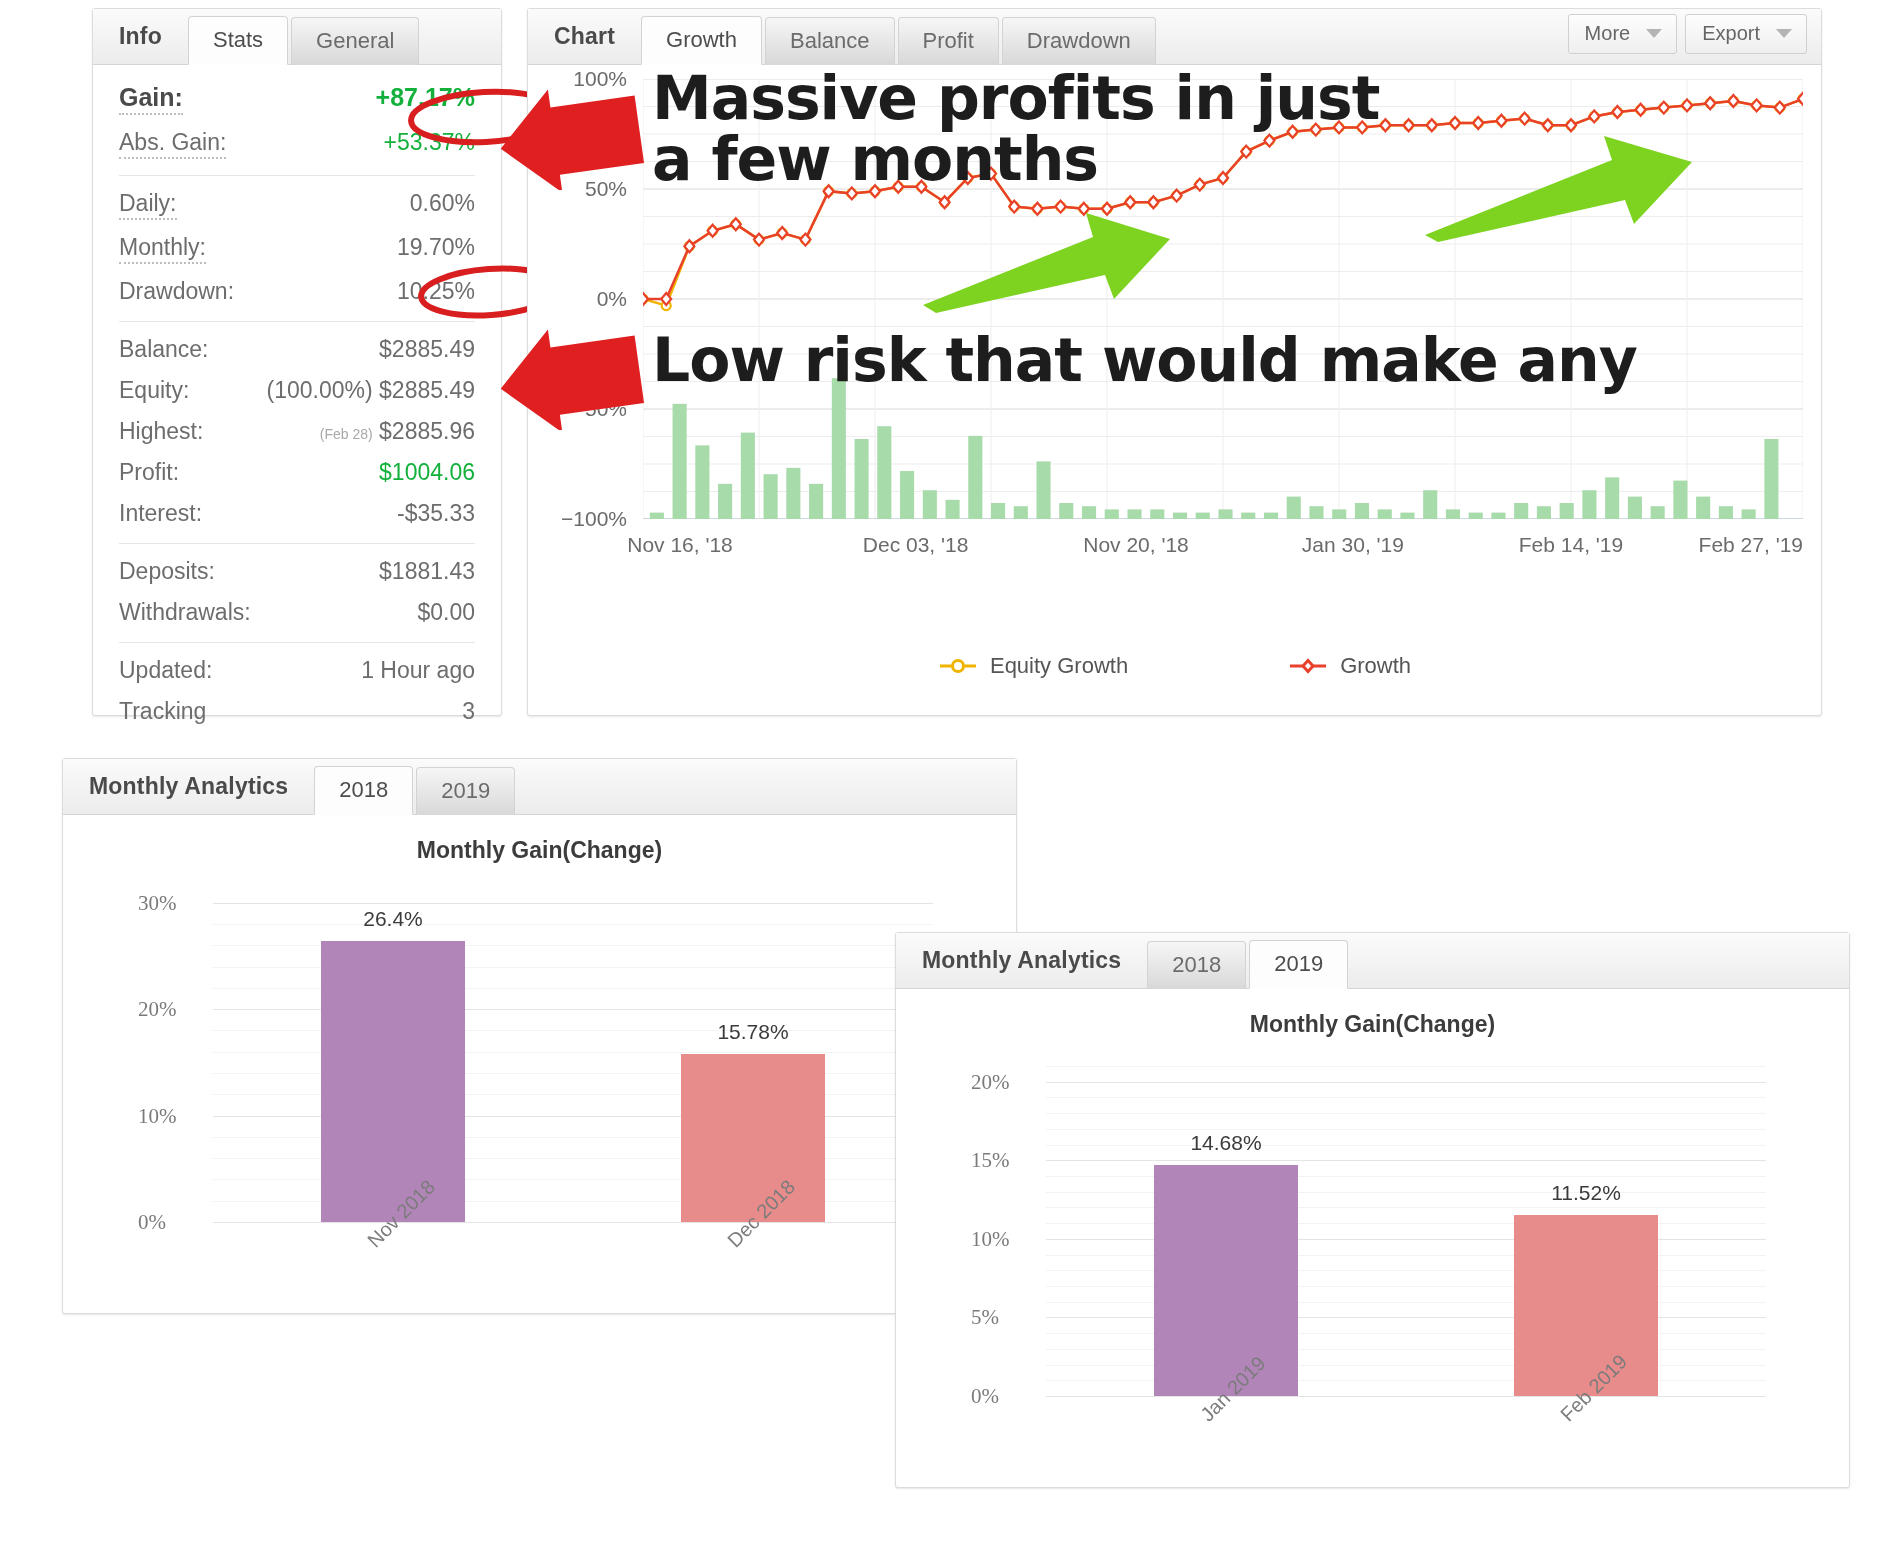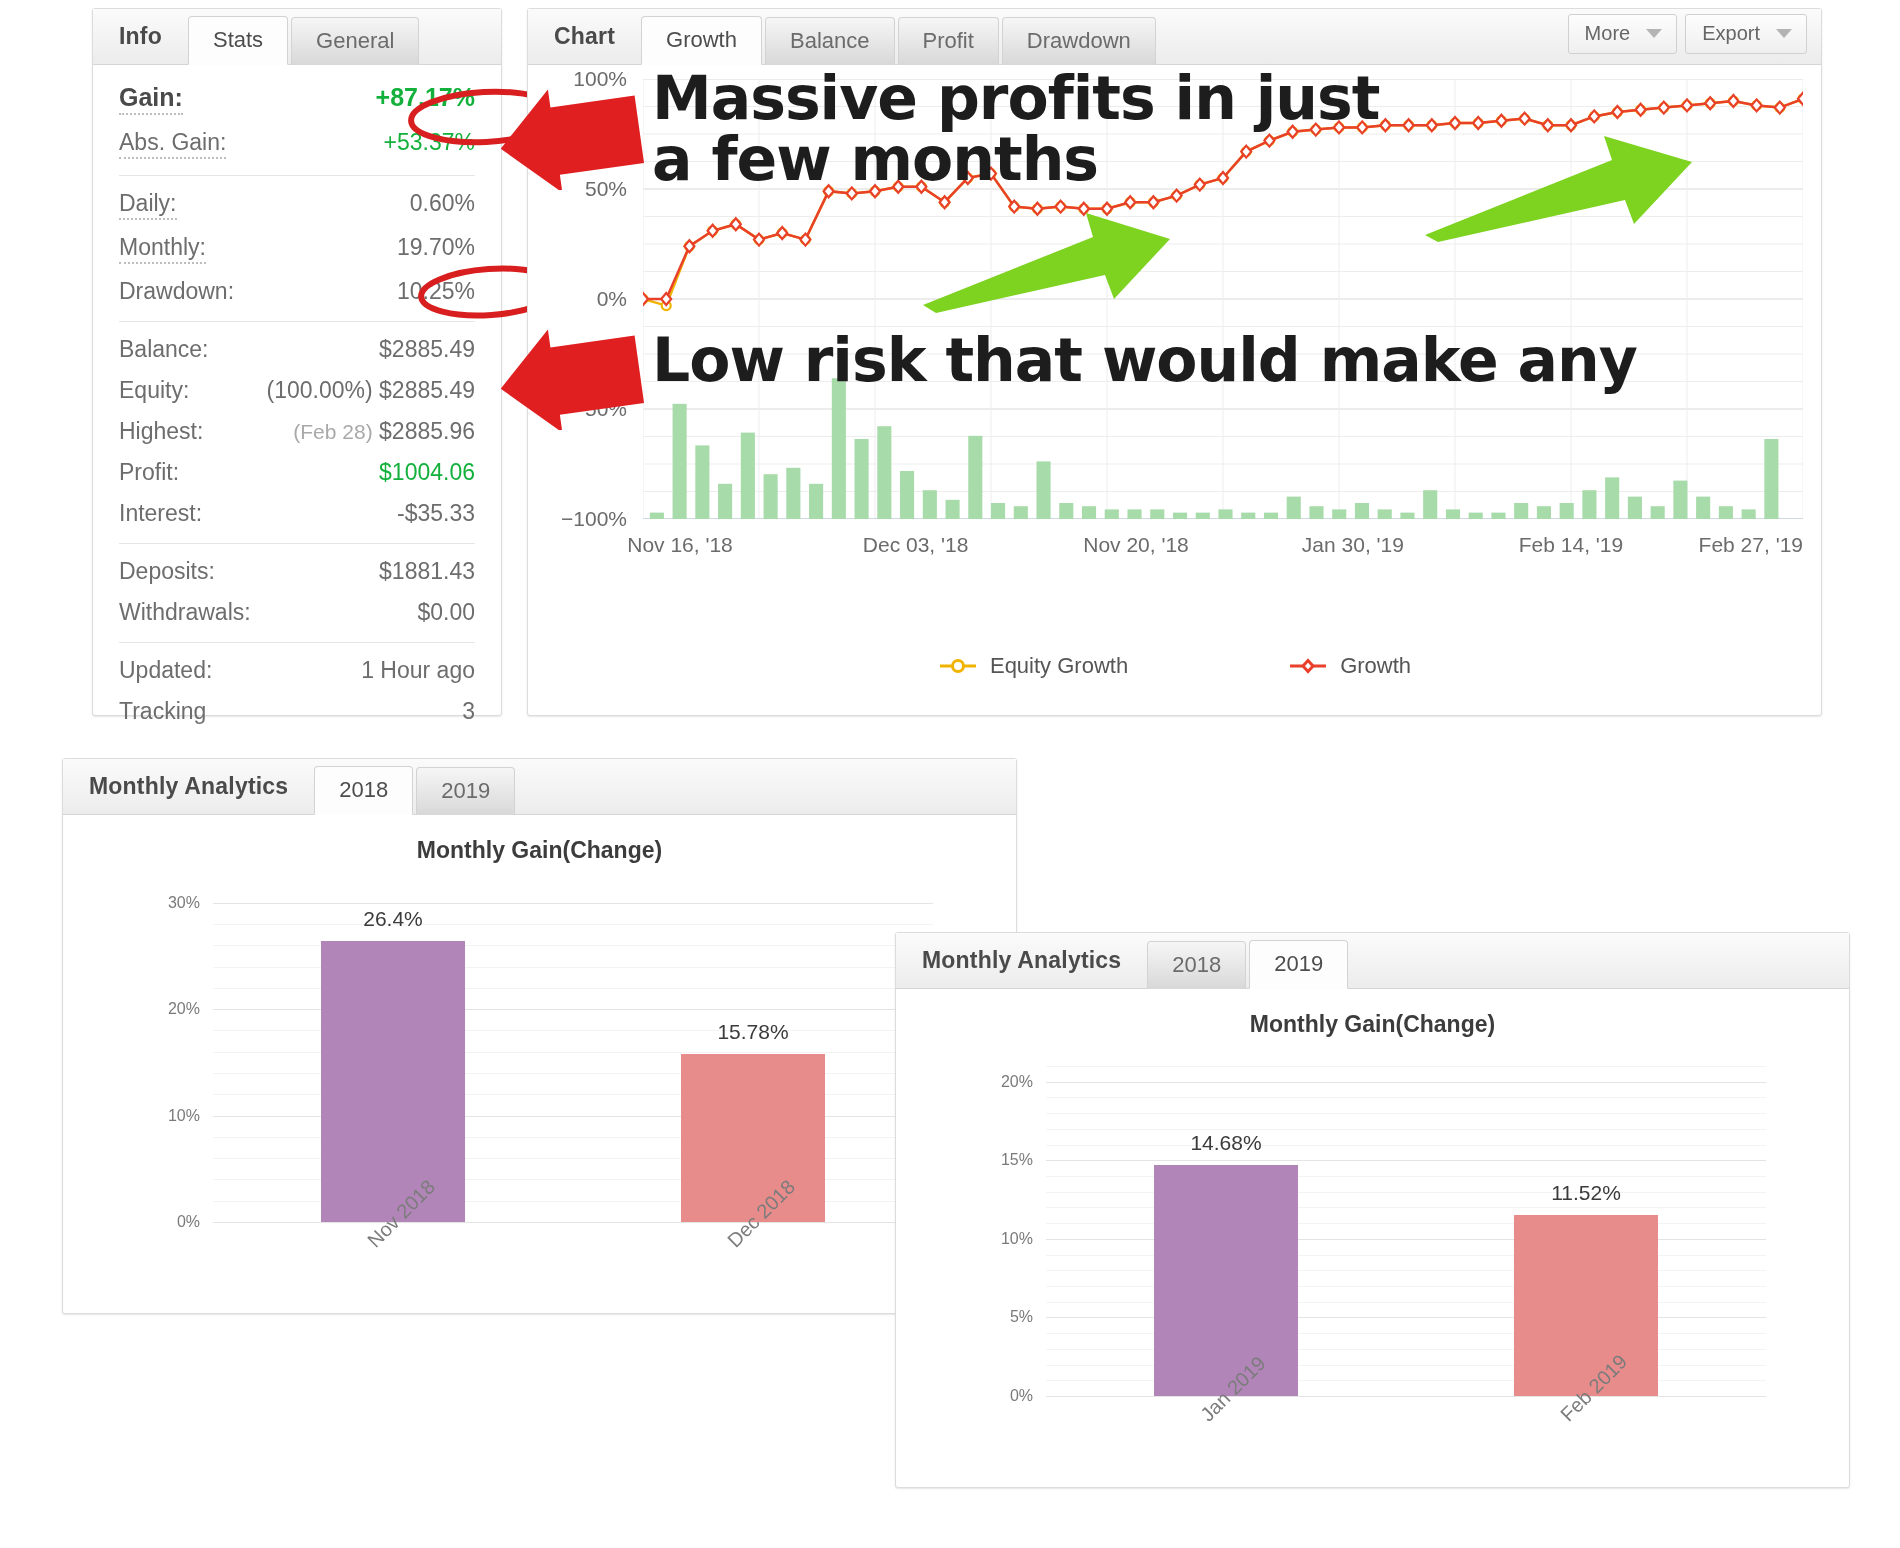--- a/index.html
+++ b/index.html
@@ -74,21 +74,21 @@
   .srow {
     display:flex; justify-content:space-between; align-items:baseline;
     font-size:23px; color:#6d6d6d;
     padding:7px 0 7px 0;
   }
   .srow .lbl { white-space:nowrap; }
   .srow .val { white-space:nowrap; text-align:right; }
   .srow.big .lbl { font-weight:bold; color:#4a4a4a; font-size:25px; }
   .srow.big .val { font-weight:bold; color:#13b13c; font-size:25px;margin-top:7px; }
   .green { color:#13b13c; }
-  .muted { color:#a9a9a9; font-size:21px; }
+  .muted { color:#a9a9a9; font-size:14px; }
   .dotted { border-bottom:2px dotted #bdbdbd; padding-bottom:1px; }
   .sep { border-top:1px solid #e6e6e6; margin:9px 0 7px 0; }
 
   
   #chart-panel { left:527px; top:8px; width:1295px; height:708px; }
   .chart-area { position:relative; height:648px; }
   .ytick { position:absolute; right:0; font-size:21px; color:#6b6b6b; transform:translateY(-50%); }
   .xtick { position:absolute; font-size:21px; color:#6b6b6b; transform:translateX(-50%); white-space:nowrap; }
   .legend { position:absolute; bottom:34px; left:0; width:100%; display:flex; justify-content:center; gap:160px; font-size:22px; color:#555; }
   .legend-item { display:flex; align-items:center; gap:12px; }
@@ -101,21 +101,21 @@
   }
   #overlay-1 { left:652px; top:68px; font-size:60px; }
   #overlay-2 { left:652px; top:330px; font-size:60px; }
 
   
   #monthly-2018 { left:62px; top:758px; width:955px; height:556px; }
   #monthly-2019 { left:895px; top:932px; width:955px; height:556px; }
 
   .ma-chart-title { text-align:center; font-size:23px; font-weight:bold; color:#3c3c3c; margin-top:22px; }
   .ma-plot { position:relative; }
-  .ma-ytick { position:absolute; font-size:16px; color:#7a7a7a; transform:translateY(-50%); text-align:right; }
+  .ma-ytick { position:absolute; font-size:21px; color:#7a7a7a; transform:translateY(-50%); text-align:left;font-family:Liberation Serif, serif; }
   .ma-grid { position:absolute; border-top:1px solid #ececec; }
   .ma-bar { position:absolute; }
   .ma-barlabel { position:absolute; font-size:21px; color:#3b3b3b; transform:translateX(-50%); white-space:nowrap; }
   .ma-xlabel { position:absolute; font-size:20px; color:#7c7c7c; white-space:nowrap; transform-origin:left top; transform:rotate(-45deg); }
 
   svg { display:block; }
 </style>
 </head>
 <body>
 

